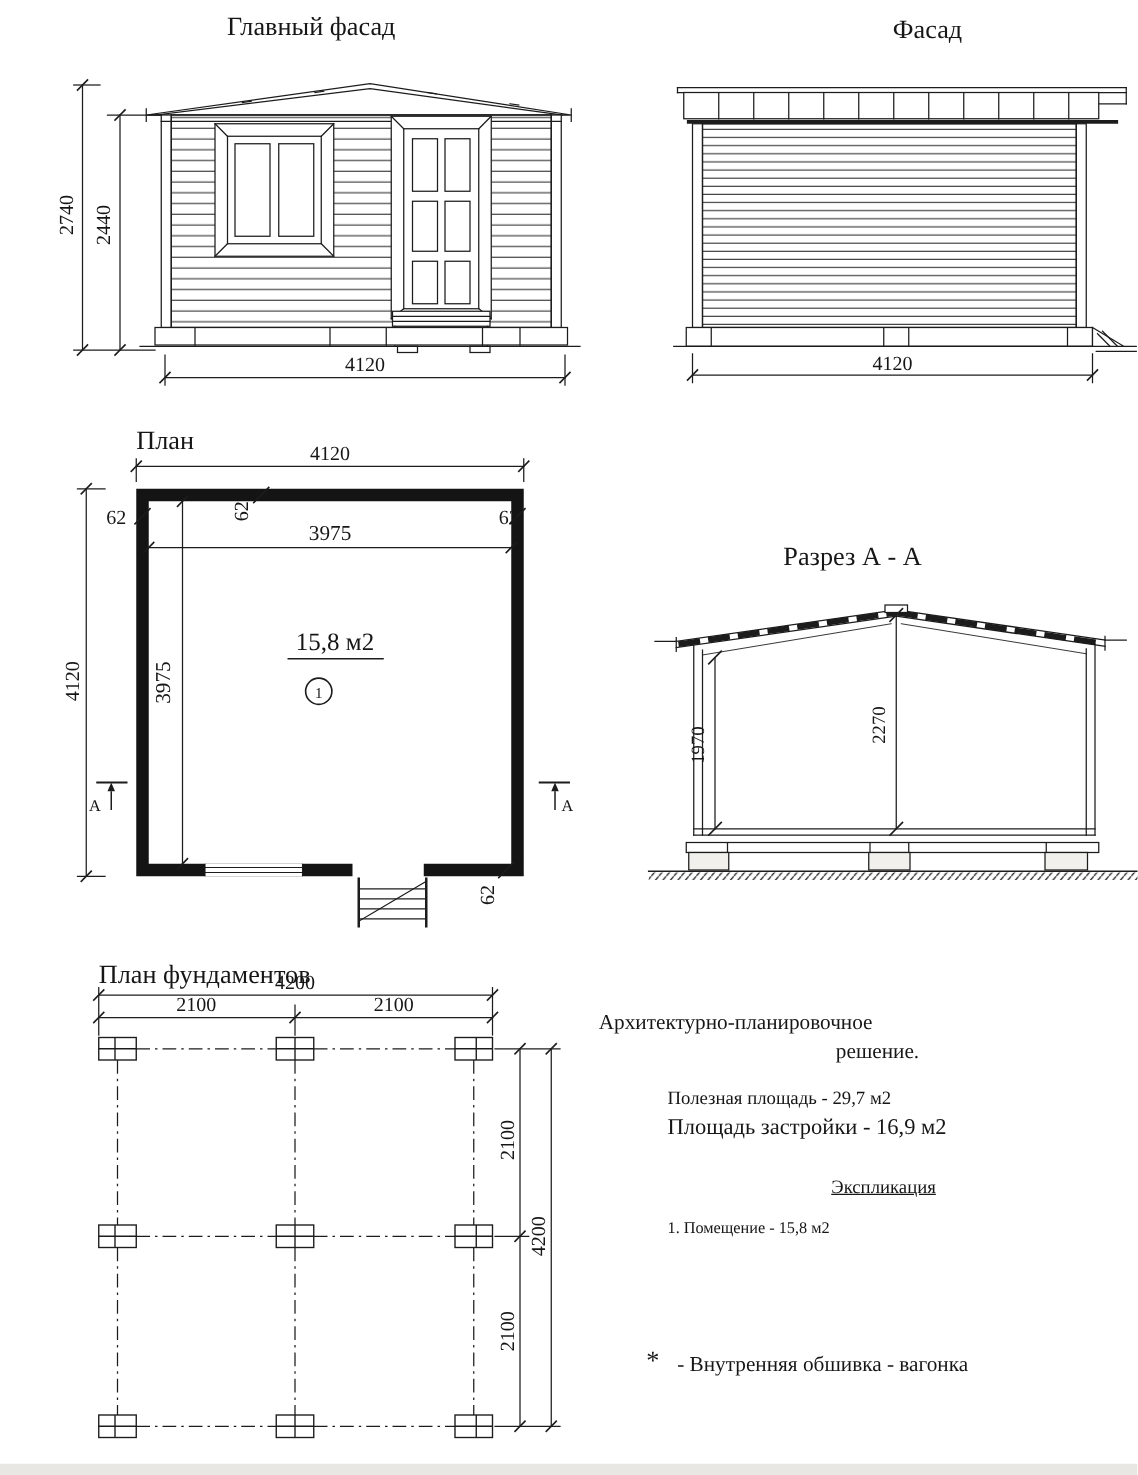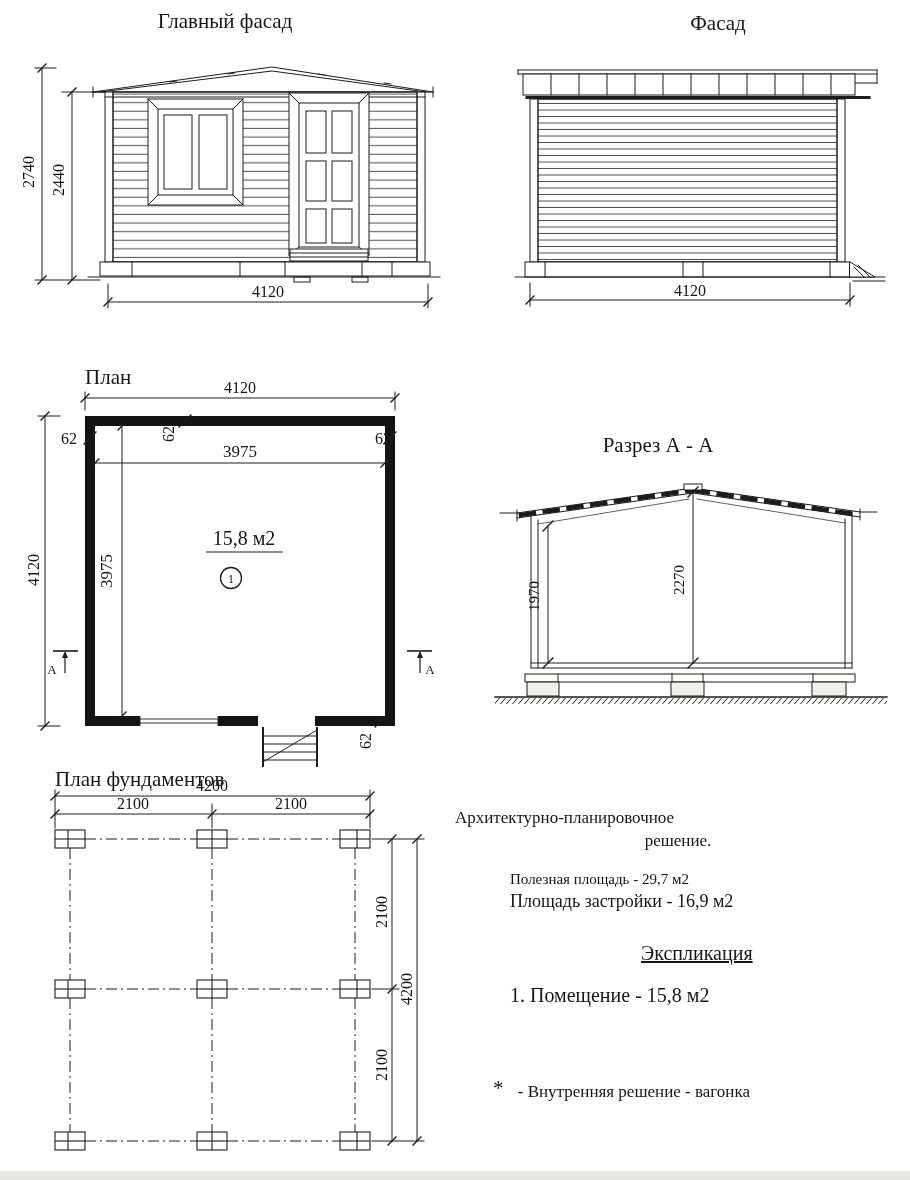--- a/index.html
+++ b/index.html
@@ -1,18 +1,18 @@
 <!DOCTYPE html>
 <html><head>
 <meta charset="utf-8">
 <style>
   * { margin:0; padding:0; box-sizing:border-box; }
   html,body { width:910px; height:1180px; background:#ffffff; position:relative;
               font-family:"Liberation Serif", serif; overflow:hidden; }
-  .panel { position:absolute; }
+  .panel { position:absolute;margin-left:24px; }
   svg text { font-family:"Liberation Serif", serif; fill:#161616; }
   .notes-item { position:absolute; color:#161616; white-space:nowrap; }
   .bottom-strip { position:absolute; left:0; top:1171px; width:910px; height:9px; background:#e8e7e3; }
 </style>
 </head>
 <body>
 
 <svg width="0" height="0" style="position:absolute">
   <defs>
     <pattern id="siding9" width="12" height="8.6" patternUnits="userSpaceOnUse">
@@ -166,21 +166,21 @@
     <line x1="395" y1="283" x2="395" y2="306"></line>
     <line x1="75" y1="300" x2="395" y2="300"></line>
     <line x1="71" y1="304" x2="79" y2="296" stroke-width="1.3"></line>
     <line x1="391" y1="304" x2="399" y2="296" stroke-width="1.3"></line>
   </g>
 
   <text x="235" y="296" font-size="16" text-anchor="middle">4120</text>
 </svg>
 </section>
 
-<section class="panel" style="left:0;top:348px">
+<section class="panel" style="left:0;top:323px">
 <svg viewBox="0 0 455 440" width="455" height="440">
   <text x="85" y="36" font-size="21">План</text>
 
   <g stroke="#1c1c1c" stroke-width="1" fill="none" stroke-linecap="square">
     <line x1="85" y1="44" x2="85" y2="62"></line>
     <line x1="395" y1="44" x2="395" y2="62"></line>
     <line x1="85" y1="50" x2="395" y2="50"></line>
     <line x1="81" y1="54" x2="89" y2="46" stroke-width="1.3"></line>
     <line x1="391" y1="54" x2="399" y2="46" stroke-width="1.3"></line>
     <line x1="45" y1="68" x2="45" y2="378"></line>
@@ -398,21 +398,21 @@
   <text transform="rotate(-90 387 305)" x="387" y="305" font-size="16" text-anchor="middle">2100</text>
   <text transform="rotate(-90 412 229)" x="412" y="229" font-size="16" text-anchor="middle">4200</text>
 </svg>
 </section>
 
 <section class="panel" style="left:455px;top:780px;width:455px;height:400px">
   <div class="notes-item" style="left:0;top:28px;width:446px;font-size:17px">Архитектурно-планировочное</div>
   <div class="notes-item" style="left:0;top:51px;width:446px;text-align:center;font-size:17px">решение.</div>
   <div class="notes-item" style="left:55px;top:91px;font-size:15px">Полезная площадь - 29,7 м2</div>
   <div class="notes-item" style="left:55px;top:111px;font-size:18px">Площадь застройки - 16,9 м2</div>
-  <div class="notes-item" style="left:186px;top:162px;font-size:20px;text-decoration:underline">Экспликация</div>
-  <div class="notes-item" style="left:55px;top:204px;font-size:20px">1. Помещение - 15,8 м2</div>
+  <div class="notes-item" style="left:186px;top:162px;font-size:15px;text-decoration:underline">Экспликация</div>
+  <div class="notes-item" style="left:55px;top:194px;font-size:13px">1. Помещение - 15,8 м2</div>
   <div class="notes-item" style="left:38px;top:296px;font-size:17px">
     <span style="font-size:21px;vertical-align:2px">*</span>
-    <span style="margin-left:10px">- Внутренняя решение - вагонка</span>
+    <span style="margin-left:10px">- Внутренняя обшивка - вагонка</span>
   </div>
 </section>
 
 <div class="bottom-strip"></div>
 
 </body></html>

